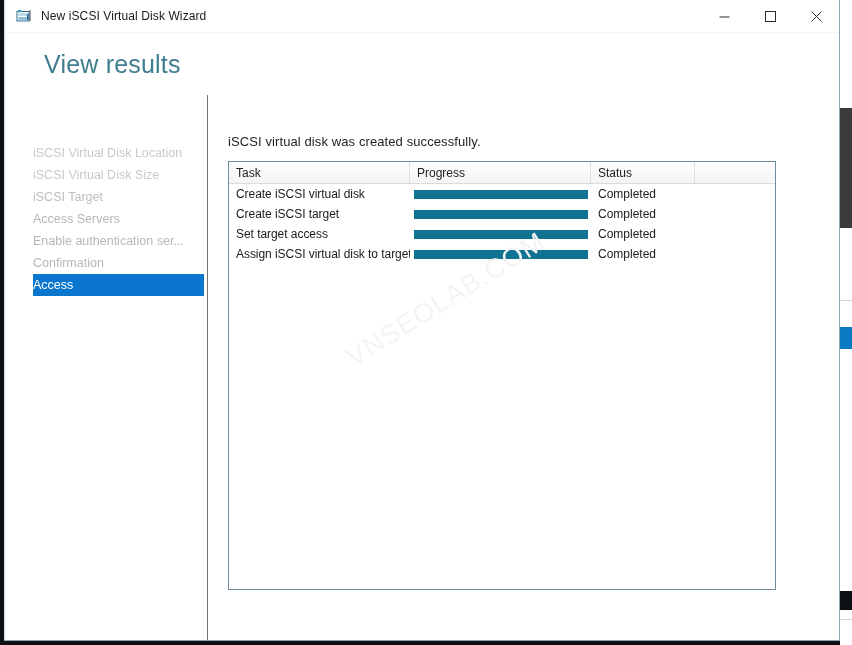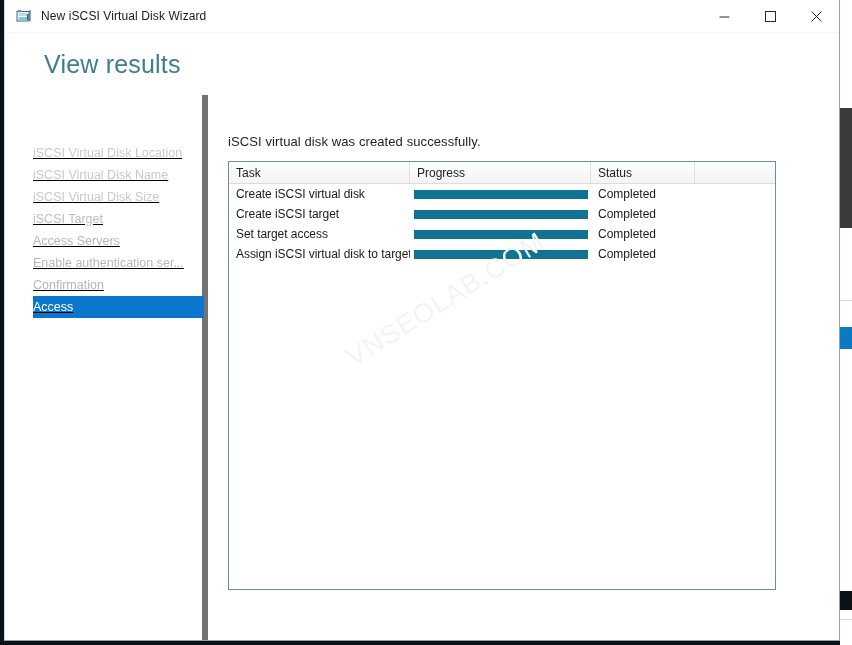--- a/index.html
+++ b/index.html
@@ -132,22 +132,21 @@
     position: relative;
     min-height: 0;
   }
 
   
   .sidebar {
     width: 203px;
     min-width: 203px;
     padding-top: 47px;
     box-sizing: border-box;
-    border-right: 6px solid #737373;
-    text-decoration: underline;
+    border-right: 1px solid #737373;
   }
   .nav-item {
     height: 22px;
     display: flex;
     align-items: center;
     padding-left: 18px;
     margin-left: 28px;
     margin-right: 4px;
     font-size: 12.5px;
     color: #c9c9c9;
@@ -341,23 +340,20 @@
     <span class="page-title" style="color: rgb(63, 125, 143);">View results</span>
   </div>
 
   <div class="body-area">
 
     <nav class="sidebar">
       <div class="nav-item">
           <span>iSCSI Virtual Disk Location</span>
         </div>
       <div class="nav-item">
-          <span>iSCSI Virtual Disk Name</span>
-        </div>
-      <div class="nav-item">
           <span>iSCSI Virtual Disk Size</span>
         </div>
       <div class="nav-item stage-2">
           <span>iSCSI Target</span>
         </div>
       <div class="nav-item stage-3">
           <span>Access Servers</span>
         </div>
       <div class="nav-item stage-3">
           <span>Enable authentication ser...</span>

